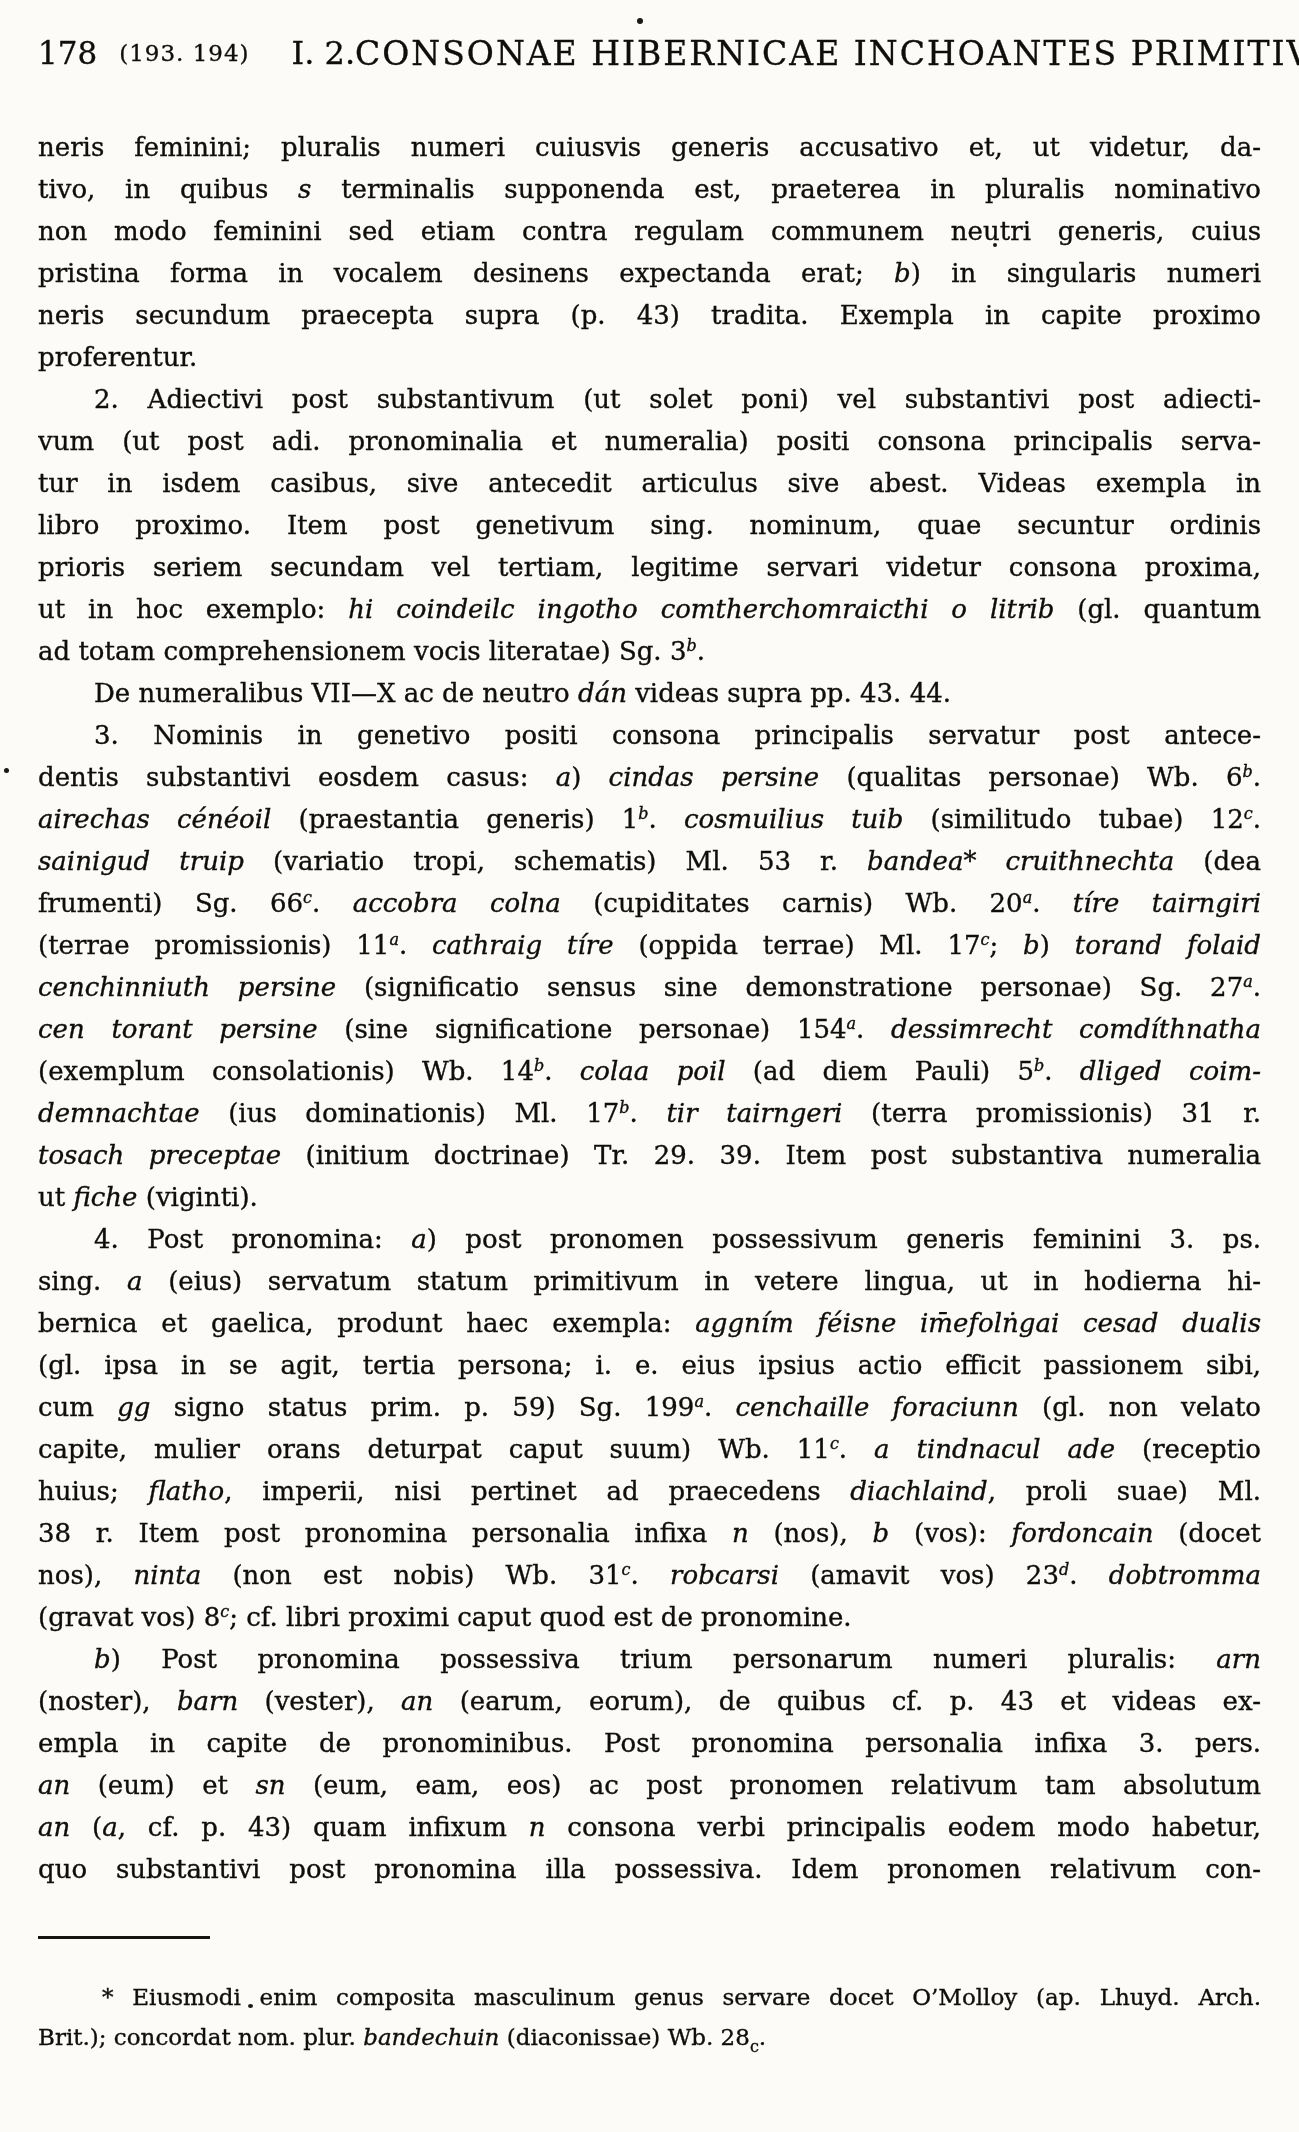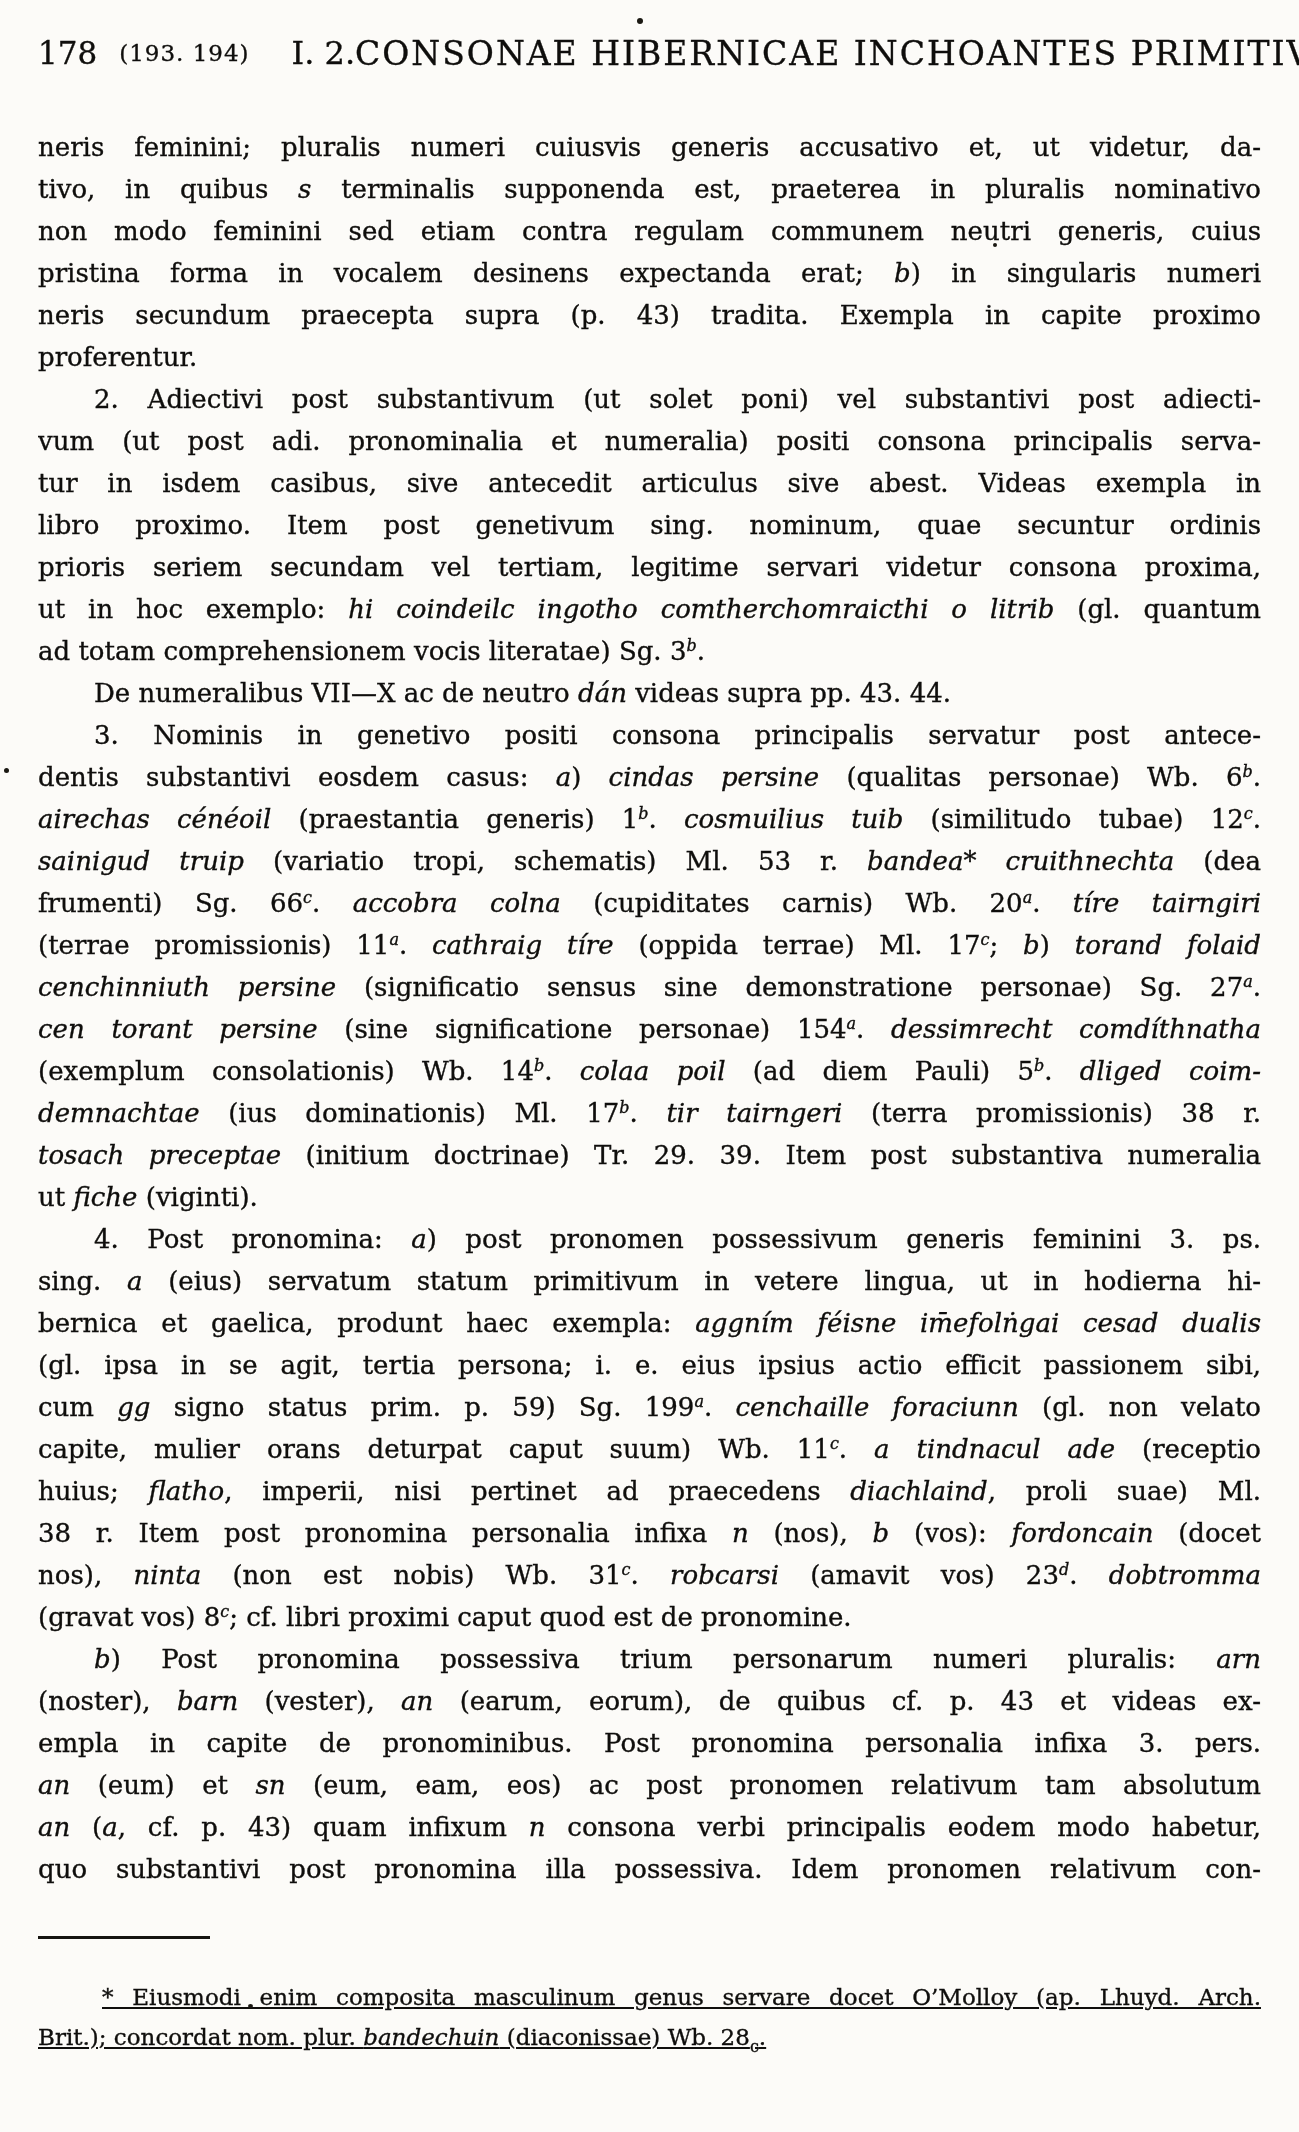--- a/index.html
+++ b/index.html
@@ -33,21 +33,20 @@
   .i   { font-style:italic; }
   .sup { font-style:italic; font-size:16px; vertical-align:9px;  line-height:0; }
   .sub { font-size:16px; vertical-align:-7px; line-height:0; }
   
   .fnrule { margin-top:46px; margin-left:0; width:172px; height:3px; background:#161410; }
   .footnotes { margin-top:38px; }
   .fnline {
     font-size:23px; line-height:40px; height:40px;
     text-align:justify; text-align-last:justify;
     overflow:hidden;
-    text-decoration:underline;
   }
   .fnline.end { text-align:right; text-align-last:left; }
   .fnline.ind { text-indent:64px; }
   
   .speck { position:absolute; background:#1a1812; border-radius:50%; }
   .speck.s1 { left:637px; top:18px;  width:6px; height:6px; }
   .speck.s2 { left:993px; top:243px; width:4px; height:4px; }
   .speck.s3 { left:4px;   top:768px; width:5px; height:5px; }
   .speck.s4 { left:248px; top:2004px; width:5px; height:4px; }
 </style>
@@ -80,21 +79,21 @@
       <div class="line ind end"><span>De numeralibus VII—X ac de neutro </span><span class="i">dán</span><span> videas supra pp. 43. 44.</span></div>
       <div class="line ind"><span>3.  Nominis in genetivo positi consona principalis servatur post antece-</span></div>
       <div class="line"><span>dentis substantivi eosdem casus: </span><span class="i">a</span><span>) </span><span class="i">cindas persine</span><span> (qualitas personae) Wb. 6</span><span class="sup">b</span><span>.</span></div>
       <div class="line"><span class="i">airechas cénéoil</span><span> (praestantia generis) 1</span><span class="sup">b</span><span>.  </span><span class="i">cosmuilius tuib</span><span> (similitudo tubae) 12</span><span class="sup">c</span><span>.</span></div>
       <div class="line"><span class="i">sainigud truip</span><span> (variatio tropi, schematis) Ml. 53 r.  </span><span class="i">bandea</span><span>* </span><span class="i">cruithnechta</span><span> (dea</span></div>
       <div class="line"><span>frumenti) Sg. 66</span><span class="sup">c</span><span>.  </span><span class="i">accobra colna</span><span> (cupiditates carnis) Wb. 20</span><span class="sup">a</span><span>.  </span><span class="i">tíre tairngiri</span></div>
       <div class="line"><span>(terrae promissionis) 11</span><span class="sup">a</span><span>.  </span><span class="i">cathraig tíre</span><span> (oppida terrae) Ml. 17</span><span class="sup">c</span><span>; </span><span class="i">b</span><span>) </span><span class="i">torand folaid</span></div>
       <div class="line"><span class="i">cenchinniuth persine</span><span> (significatio sensus sine demonstratione personae) Sg. 27</span><span class="sup">a</span><span>.</span></div>
       <div class="line"><span class="i">cen torant persine</span><span> (sine significatione personae) 154</span><span class="sup">a</span><span>.  </span><span class="i">dessimrecht comdíthnatha</span></div>
       <div class="line"><span>(exemplum consolationis) Wb. 14</span><span class="sup">b</span><span>.  </span><span class="i">colaa poil</span><span> (ad diem Pauli) 5</span><span class="sup">b</span><span>.  </span><span class="i">dliged coim-</span></div>
-      <div class="line"><span class="i">demnachtae</span><span> (ius dominationis) Ml. 17</span><span class="sup">b</span><span>.  </span><span class="i">tir tairngeri</span><span> (terra promissionis) 38 r.</span></div>
+      <div class="line"><span class="i">demnachtae</span><span> (ius dominationis) Ml. 17</span><span class="sup">b</span><span>.  </span><span class="i">tir tairngeri</span><span> (terra promissionis) 31 r.</span></div>
       <div class="line"><span class="i">tosach preceptae</span><span> (initium doctrinae) Tr. 29. 39.  Item post substantiva numeralia</span></div>
       <div class="line end"><span>ut </span><span class="i">fiche</span><span> (viginti).</span></div>
       <div class="line ind"><span>4.  Post pronomina: </span><span class="i">a</span><span>) post pronomen possessivum generis feminini 3. ps.</span></div>
       <div class="line"><span>sing. </span><span class="i">a</span><span> (eius) servatum statum primitivum in vetere lingua, ut in hodierna hi-</span></div>
       <div class="line"><span>bernica et gaelica, produnt haec exempla: </span><span class="i">aggním féisne im̄efolṅgai cesad dualis</span></div>
       <div class="line"><span>(gl. ipsa in se agit, tertia persona; i. e. eius ipsius actio efficit passionem sibi,</span></div>
       <div class="line"><span>cum </span><span class="i">gg</span><span> signo status prim. p. 59) Sg. 199</span><span class="sup">a</span><span>.  </span><span class="i">cenchaille foraciunn</span><span> (gl. non velato</span></div>
       <div class="line"><span>capite, mulier orans deturpat caput suum) Wb. 11</span><span class="sup">c</span><span>.  </span><span class="i">a tindnacul ade</span><span> (receptio</span></div>
       <div class="line"><span>huius; </span><span class="i">flatho</span><span>, imperii, nisi pertinet ad praecedens </span><span class="i">diachlaind</span><span>, proli suae) Ml.</span></div>
       <div class="line"><span>38 r.  Item post pronomina personalia infixa </span><span class="i">n</span><span> (nos), </span><span class="i">b</span><span> (vos): </span><span class="i">fordoncain</span><span> (docet</span></div>

